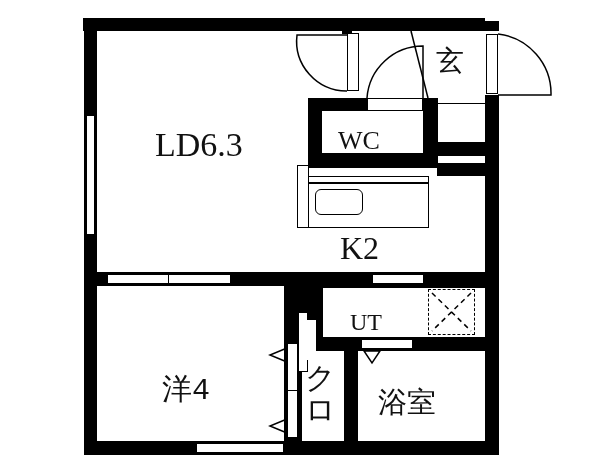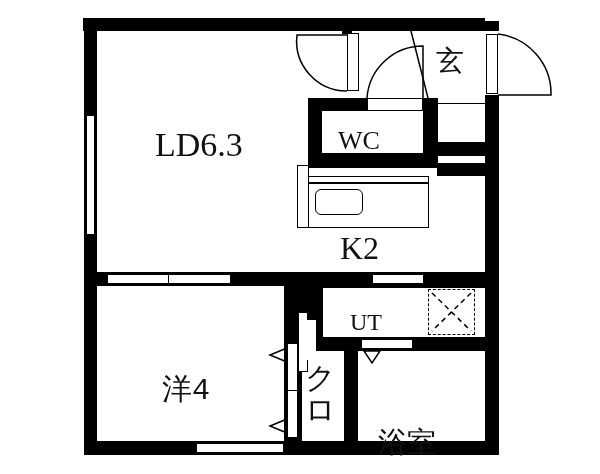--- a/index.html
+++ b/index.html
@@ -83,13 +83,13 @@
   <path d="M 287 419 L 270 426 L 287 433" fill="none" stroke="#000" stroke-width="1.5"></path>
 </svg>
 
 <div class="lbl" style="left:155px; top:128px; font-size:34px;">LD6.3</div>
 <div class="lbl" style="left:340px; top:232px; font-size:32px;">K2</div>
 <div class="lbl" style="left:338px; top:128px; font-size:26px;">WC</div>
 <div class="lbl" style="left:436px; top:47px; font-size:28px; font-family:'DejaVu Sans', sans-serif;">玄</div>
 <div class="lbl" style="left:350px; top:310px; font-size:24px;">UT</div>
 <div class="lbl" style="left:162px; top:348px; font-size:30px; font-family:Liberation Mono, monospace;margin-top:28px;">洋4</div>
 <div class="lbl" style="left:305px; top:362px; font-size:30px; width:30px; white-space:normal; word-break:break-all; line-height:32px; font-family:'DejaVu Sans', sans-serif;">クロ</div>
-<div class="lbl" style="left:378px; top:388px; font-size:29px; font-family:'DejaVu Sans', sans-serif;margin-top:40px;">浴室</div>
+<div class="lbl" style="left:378px; top:388px; font-size:29px; font-family:'DejaVu Sans', sans-serif;">浴室</div>
 
 </body></html>

